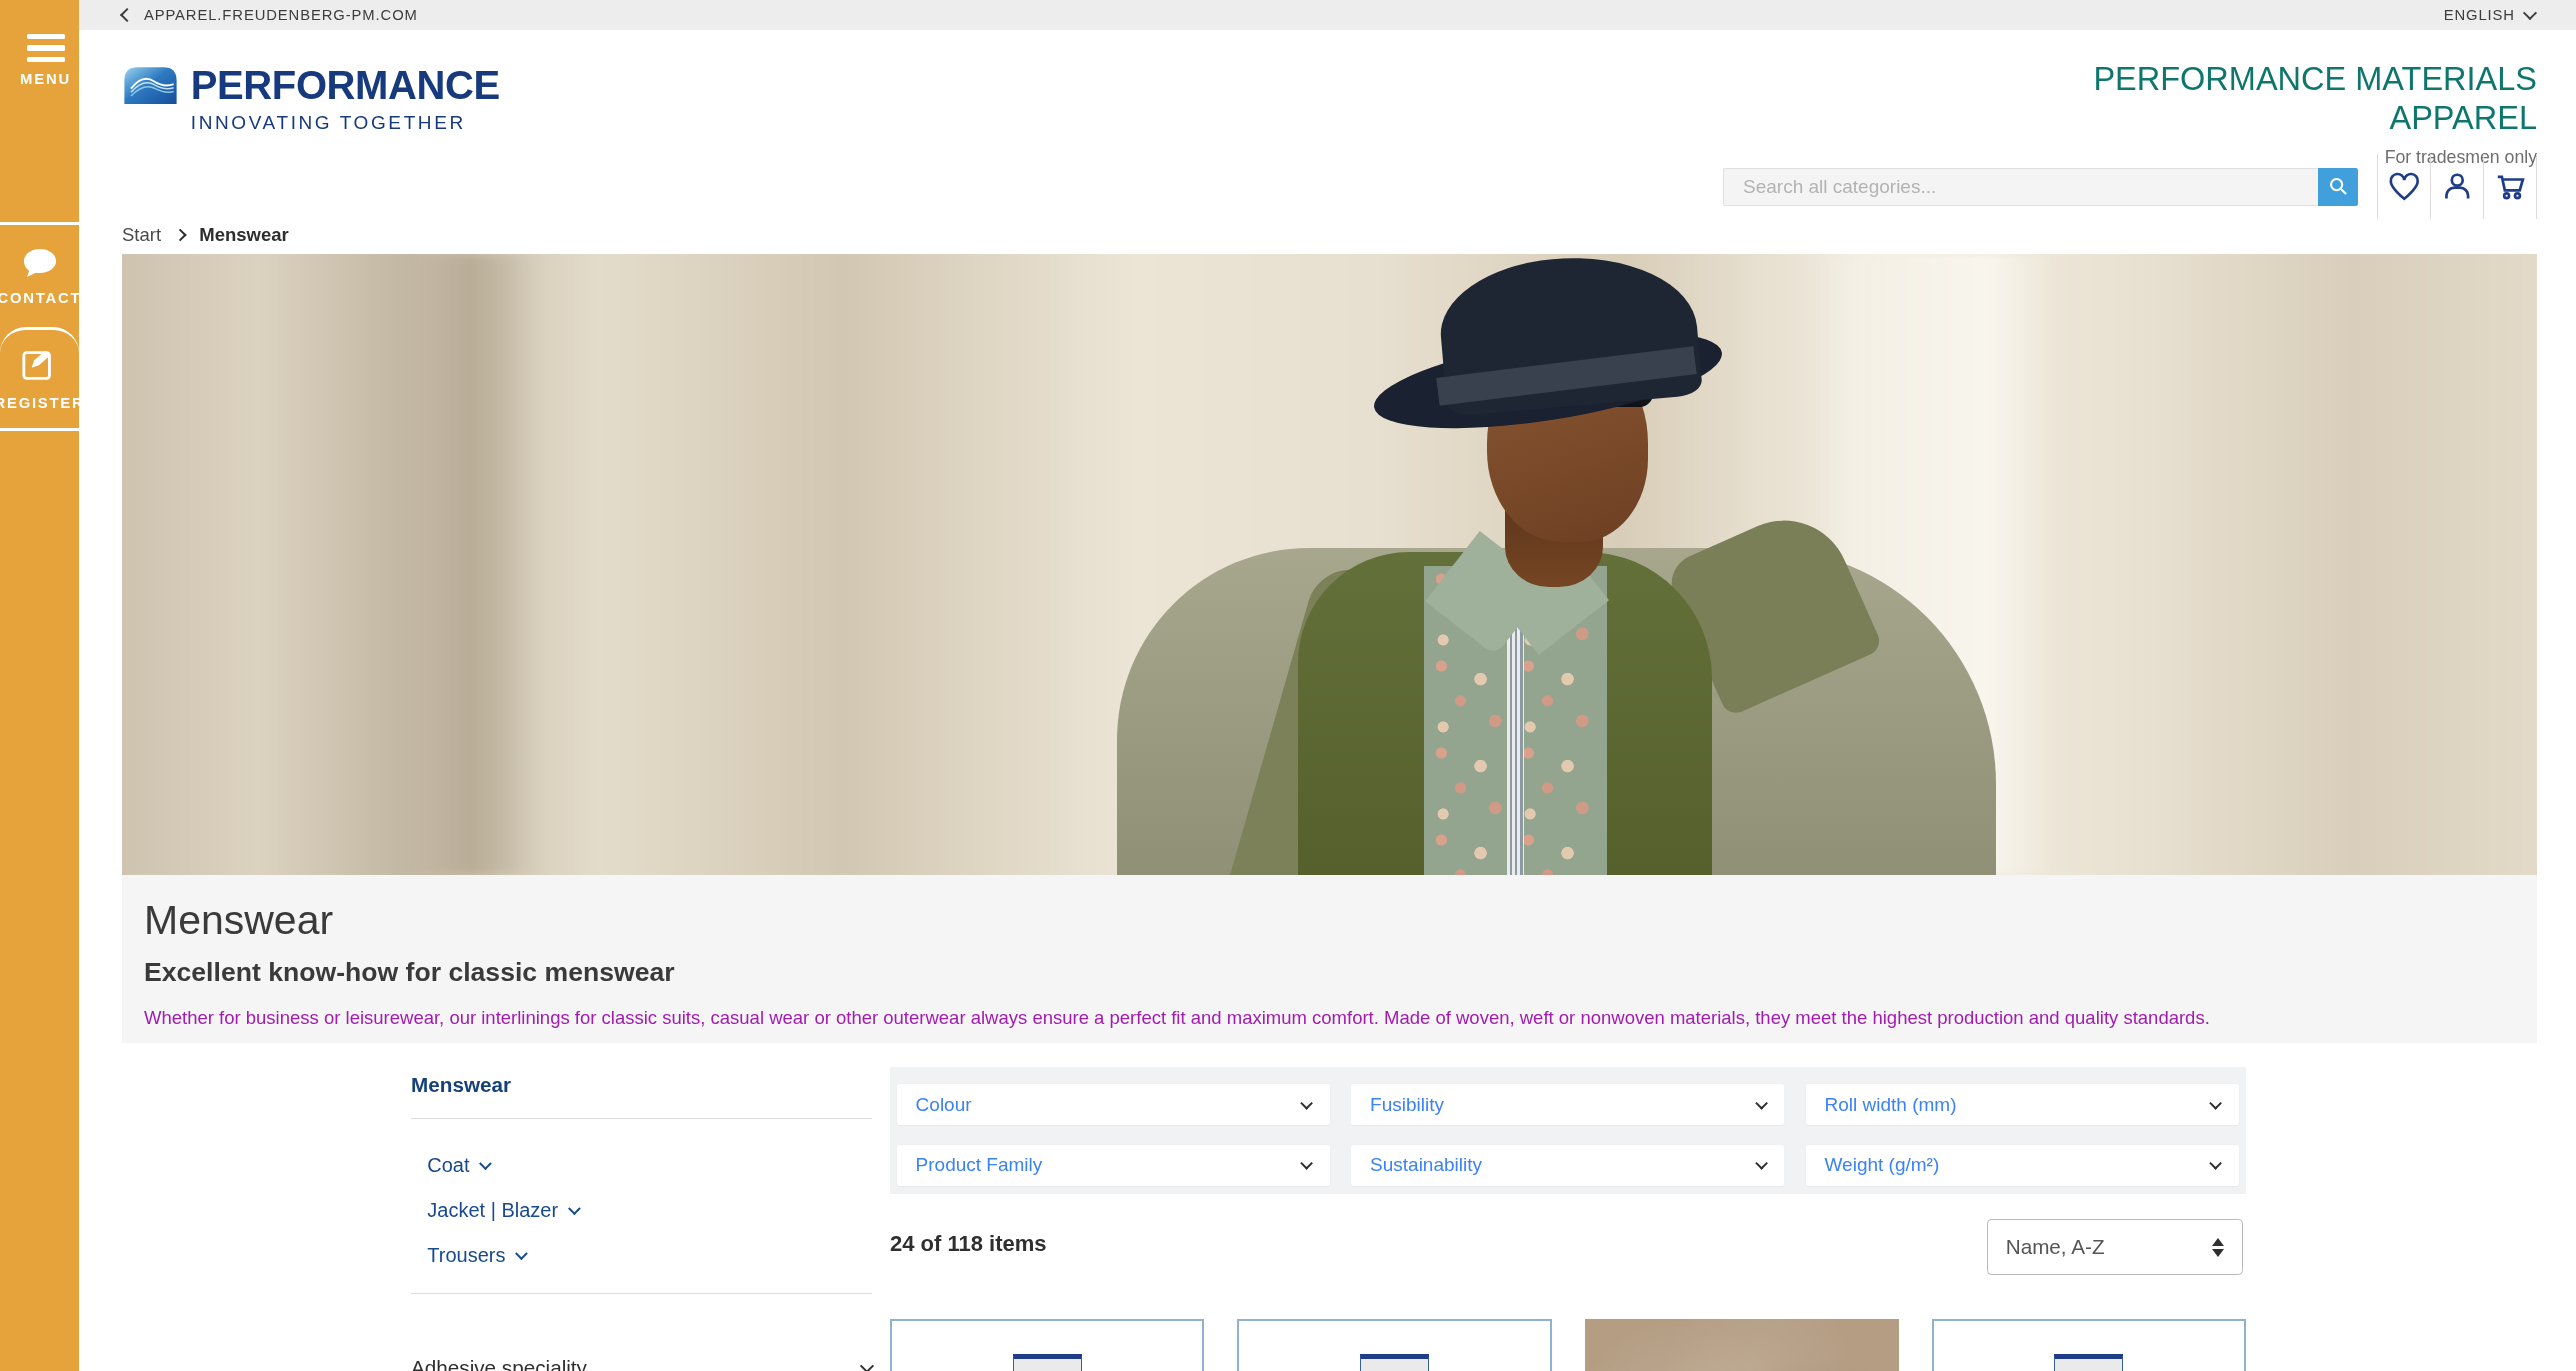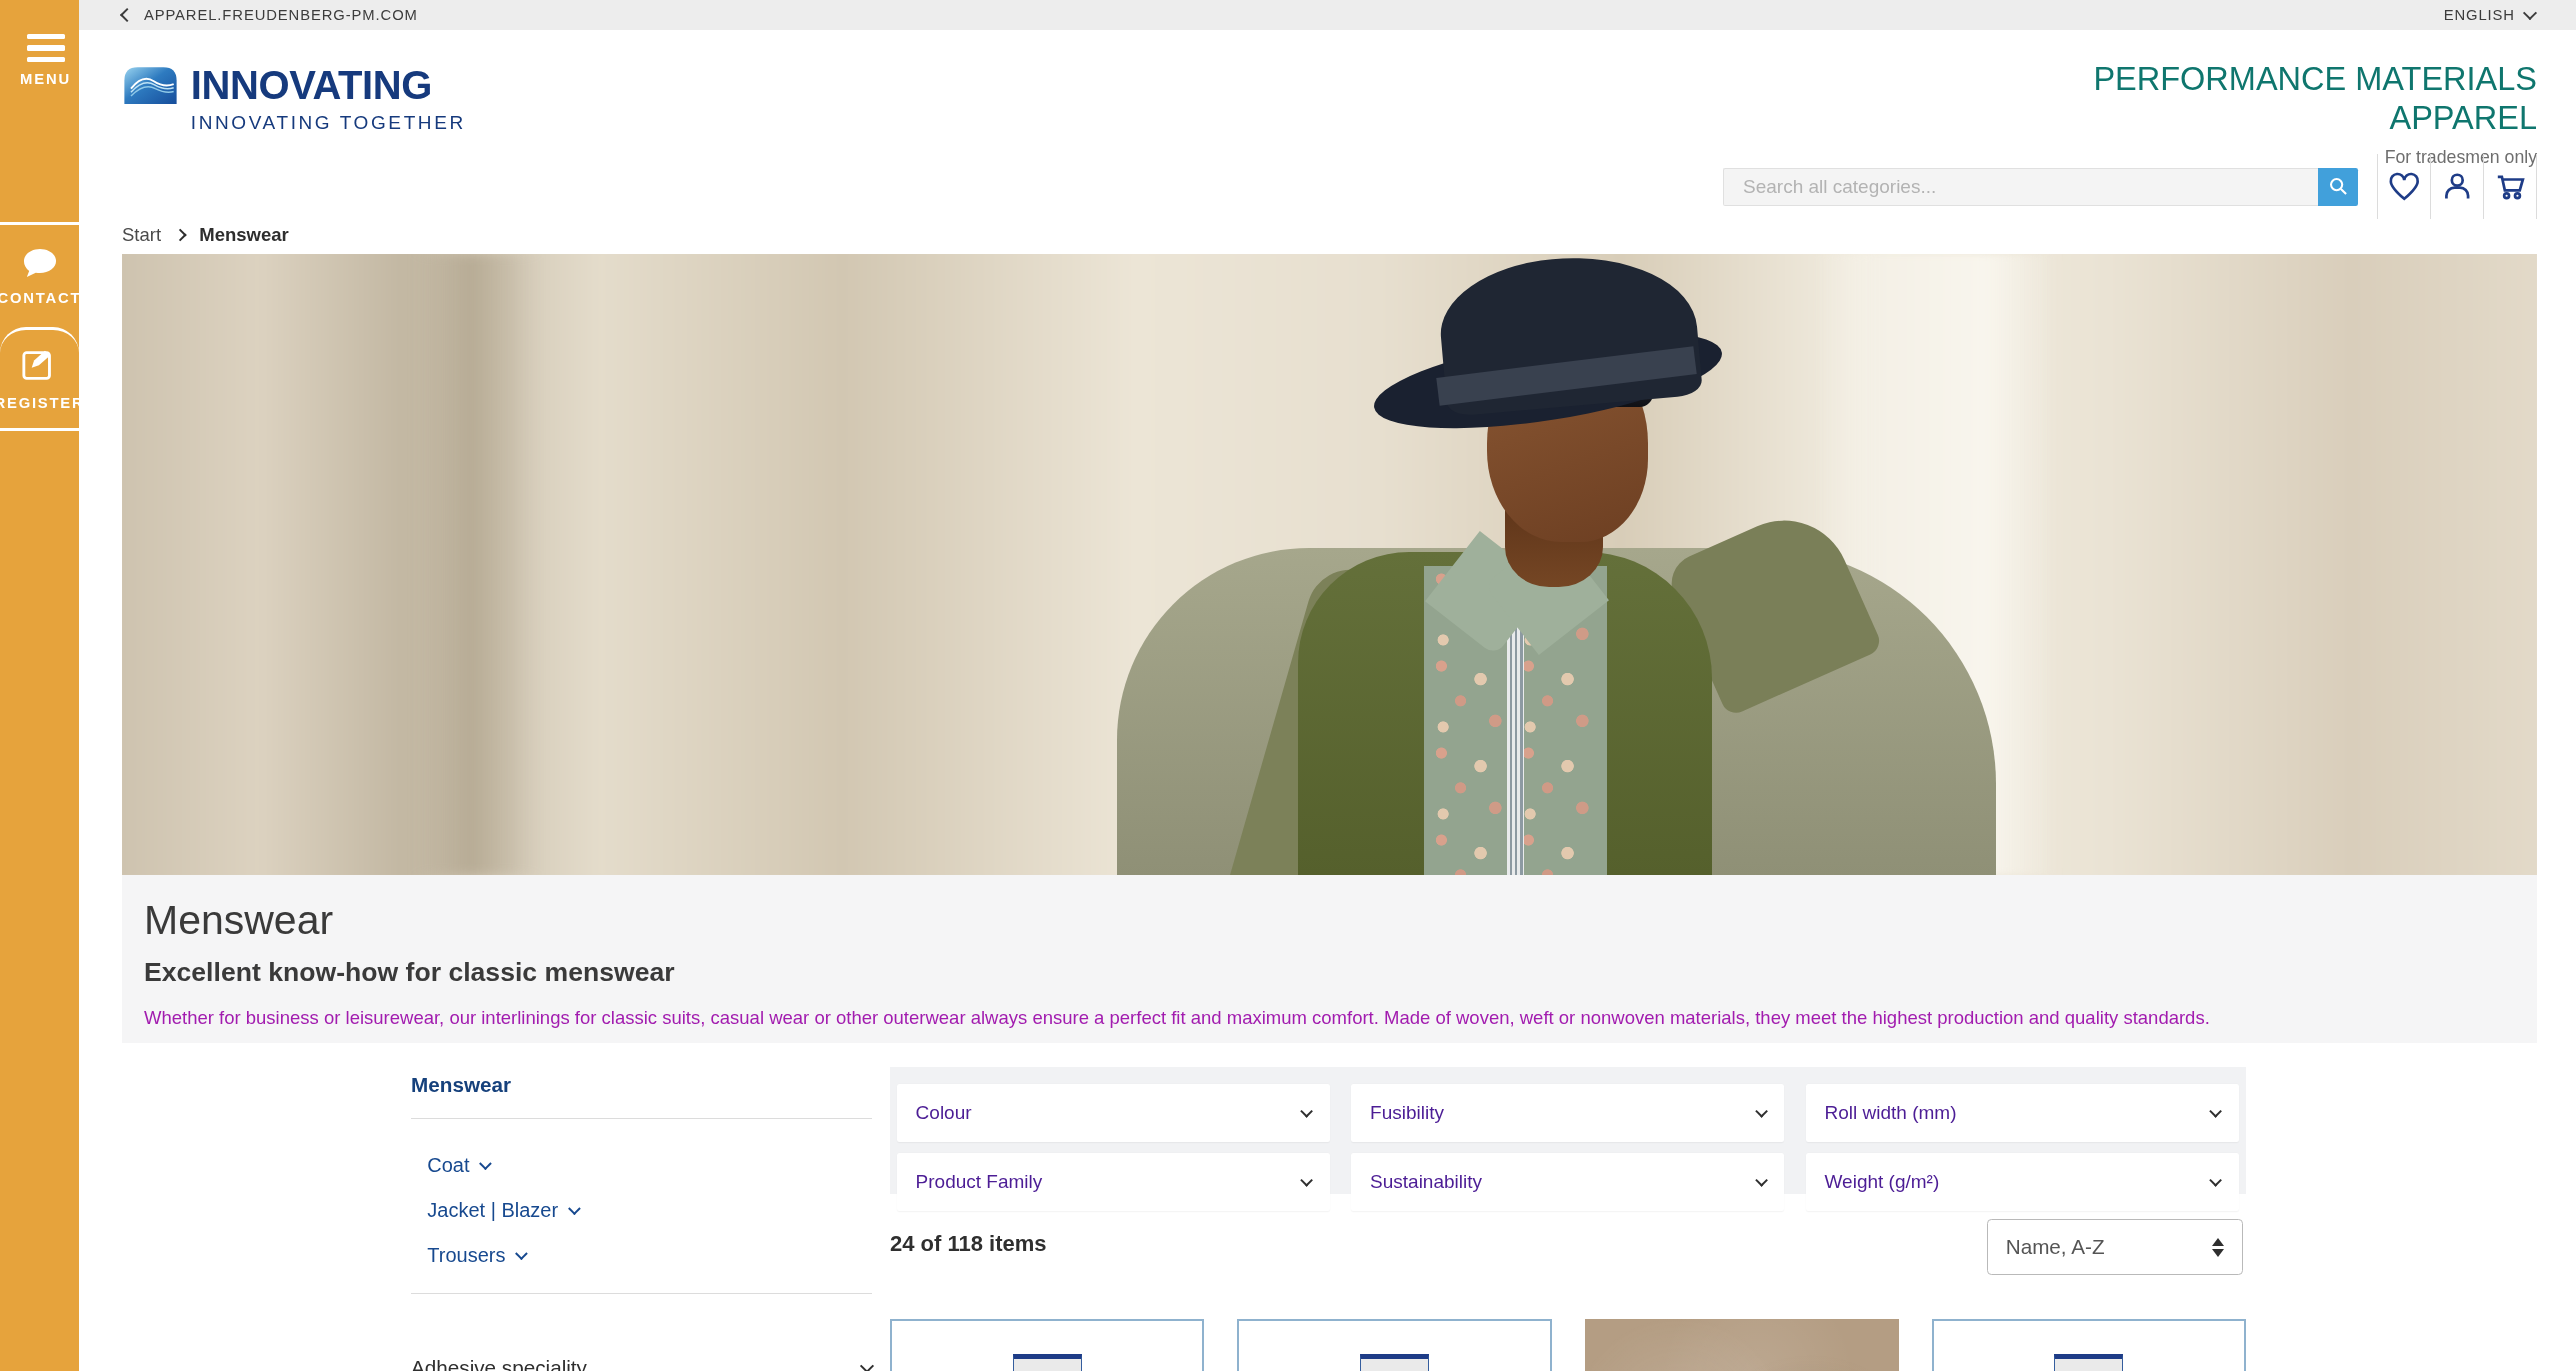--- a/index.html
+++ b/index.html
@@ -116,22 +116,22 @@
   .catmenu-divider{border-top:1.5px solid #DCDCDC;}
   .catmenu-secondary{margin-top:62px;display:flex;justify-content:space-between;align-items:center;
     color:#2f2f2f;font-size:20.7px;padding-bottom:17.7px;border-bottom:1.5px solid #DCDCDC;cursor:pointer;}
   .chev-dark{display:inline-block;width:8.1px;height:8.1px;border:solid #2f2f2f;border-width:0 0 2.2px 2.2px;
     transform:rotate(-45deg);margin-top:-3.7px;}
 
   
   .filter-panel{position:absolute;left:890px;top:1067px;width:1356px;height:127px;background:#F1F2F4;
     box-sizing:border-box;padding:17px 7.4px 0 6.6px;display:grid;grid-template-columns:repeat(3,1fr);
     gap:11px 21.4px;}
-  .filter-select{height:58px;background:#fff;border-radius:2.2px;display:flex;align-items:center;
-    justify-content:space-between;padding:0 19px;font-size:19px;color:#4c1d95;cursor:pointer;
+  .filter-select{height:41px;background:#fff;border-radius:2.2px;display:flex;align-items:center;
+    justify-content:space-between;padding:0 19px;font-size:19px;color:#3b82f6;cursor:pointer;
     box-shadow:0 0.7px 1.5px rgba(0,0,0,.05);}
   .chev-sm{display:inline-block;width:6.6px;height:6.6px;border:solid #2f2f2f;border-width:0 0 2.2px 2.2px;
     transform:rotate(-45deg);margin-top:-3px;}
 
   
   .results-count{position:absolute;left:890px;top:1231px;font-size:22px;font-weight:bold;color:#2f2f2f;}
   .sort-select{position:absolute;left:1987px;top:1219px;width:256px;height:56px;border:1.5px solid #B9B9B9;
     border-radius:4.4px;background:#fff;box-sizing:border-box;display:flex;align-items:center;
     justify-content:space-between;padding:0 17.7px;font-size:20.7px;color:#555;cursor:pointer;}
   .sort-arrows{display:flex;flex-direction:column;gap:3px;}
@@ -206,21 +206,21 @@
               <stop offset="0.45" stop-color="#2E7BC0"></stop>
               <stop offset="1" stop-color="#164D9B"></stop>
           </linearGradient>
         </defs>
         <path d="M3 53 L3 21 Q3 3 21 3 L56 3 Q74 3 74 21 L74 53 Z" fill="url(#lg1)"></path>
         <path d="M12 32 Q28 12 43 22 Q57 31 70 26" stroke="#ffffff" fill="none" stroke-width="2.6"></path>
         <path d="M12 37 Q29 18 44 27 Q58 35 70 31" stroke="#bfe3f5" fill="none" stroke-width="2.2"></path>
         <path d="M12 42 Q30 24 45 32 Q59 39 70 36" stroke="#8fc9e8" fill="none" stroke-width="2"></path>
       </svg>
       <div>
-        <div class="logo-name">INNOVATING</div>
+        <div class="logo-name">PERFORMANCE</div>
         <div class="logo-tagline">INNOVATING TOGETHER</div>
       </div>
     </div>
 
     <div class="division">
       <div>PERFORMANCE MATERIALS</div>
       <div>APPAREL</div>
     </div>
     <div class="tradesmen">For tradesmen only</div>
 

